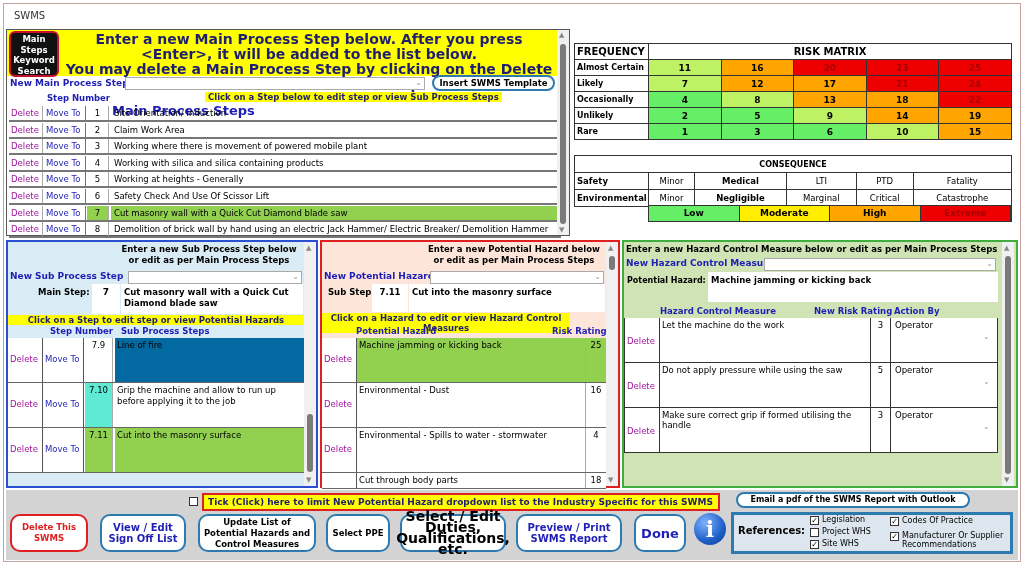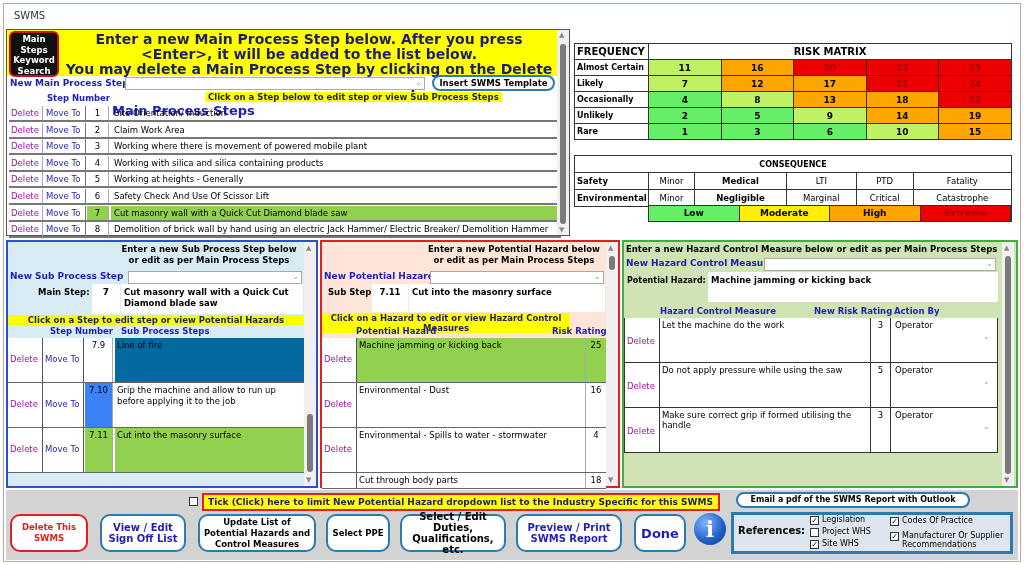--- a/index.html
+++ b/index.html
@@ -212,21 +212,21 @@
   <div id="srows">
       <div class="lrow" style="left: 0px; top: 96px; width: 296px; height: 45px;">
         <span style="left:2px;top:16px;color:#a0189e">Delete</span>
     <span style="left:34px;top:0;width:42px;height:44px;border-left:1px solid #555;border-right:1px solid #555;padding-top:16px;padding-left:2px;color:#1f1fb5">Move To</span>
     <span style="left:77px;top:0;width:28px;height:44px;background:#fff;text-align:center;padding-top:2px;border-right:1px solid #aaa">7.9</span>
     <span style="left:107px;top:0;width:189px;height:44px;background:#0369a1;padding:2px;line-height:11px">Line of fire</span>
       </div>
       <div class="lrow" style="left: 0px; top: 141px; width: 296px; height: 45px;">
         <span style="left:2px;top:16px;color:#a0189e">Delete</span>
     <span style="left:34px;top:0;width:42px;height:44px;border-left:1px solid #555;border-right:1px solid #555;padding-top:16px;padding-left:2px;color:#1f1fb5">Move To</span>
-    <span style="left:77px;top:0;width:28px;height:44px;background:#3b82f6;text-align:center;padding-top:2px;border-right:1px solid #aaa">7.10</span>
+    <span style="left:77px;top:0;width:28px;height:44px;background:#5eead4;text-align:center;padding-top:2px;border-right:1px solid #aaa">7.10</span>
     <span style="left:107px;top:0;width:189px;height:44px;background:#fff;padding:2px;line-height:11px">Grip the machine and allow to run up before applying it to the job</span>
       </div>
       <div class="lrow" style="left: 0px; top: 186px; width: 296px; height: 45px;">
         <span style="left:2px;top:16px;color:#a0189e">Delete</span>
     <span style="left:34px;top:0;width:42px;height:44px;border-left:1px solid #555;border-right:1px solid #555;padding-top:16px;padding-left:2px;color:#1f1fb5">Move To</span>
     <span style="left:77px;top:0;width:28px;height:44px;background:#92d050;text-align:center;padding-top:2px;border-right:1px solid #aaa">7.11</span>
     <span style="left:107px;top:0;width:189px;height:44px;background:#92d050;padding:2px;line-height:11px">Cut into the masonry surface</span>
       </div>
     </div>
   <div class="sbar" style="left:296px;top:0;height:244px">
@@ -319,21 +319,21 @@
 
 <div class="abs" style="left:6px;top:490px;width:1012px;height:70px;background:#d3d3d3"></div>
 <div class="abs" style="left:189px;top:497px;width:9px;height:9px;border:1px solid #333;background:#fff"></div>
 <div class="abs b yellow" style="left:202px;top:493px;width:518px;height:18px;border:2px solid #e02020;font-size:9px;color:#1f1f6f;padding:2px 4px">Tick (Click) here to limit New Potential Hazard dropdown list to the Industry Specific for this SWMS</div>
 <div class="abs b" style="left:736px;top:492px;width:234px;height:16px;border:2px solid #2d7ab0;border-radius:8px;background:#fff;font-size:8px;text-align:center;line-height:12px">Email a pdf of the SWMS Report with Outlook</div>
 
 <div class="btn" style="left:10px;width:78px;border-color:#e02020;color:#e02020;font-size:8.5px">Delete This SWMS</div>
 <div class="btn" style="left:100px;width:86px;color:#1f1fb5;font-size:10px">View / Edit Sign Off List</div>
 <div class="btn" style="left:198px;width:118px;font-size:8.5px">Update List of Potential Hazards and Control Measures</div>
 <div class="btn" style="left:326px;width:64px;font-size:8.5px">Select  PPE</div>
-<div class="btn" style="left:400px;width:106px;font-size:10px">Select / Edit Duties, Qualifications, etc.</div>
+<div class="btn" style="left:400px;width:106px;font-size:14px">Select / Edit Duties, Qualifications, etc.</div>
 <div class="btn" style="left:516px;width:106px;color:#1f1fb5;font-size:10px">Preview / Print SWMS Report</div>
 <div class="btn" style="left:634px;width:52px;color:#1f1fb5;font-size:13px">Done</div>
 <div class="abs" style="left:694px;top:513px;width:32px;height:32px;border-radius:50%;background:radial-gradient(circle at 35% 30%,#7fb3ff,#1e5fc8 60%,#0d3c8c);color:#fff;font-family:'DejaVu Serif',serif;font-size:22px;font-weight:bold;text-align:center;line-height:32px">i</div>
 
 <div class="abs" style="left:731px;top:512px;width:282px;height:42px;border:3px solid #2d7ab0;background:#dde6ee">
   <div class="abs b" style="left:4px;top:10px;font-size:10px">References:</div>
   <div id="refs">
       <div style="position: absolute; left: 76px; top: 1px; font-size: 8px; display: flex; align-items: flex-start; line-height: 8.5px;">
         <span style="display:inline-block;width:9px;height:9px;border:1px solid #333;background:#fff;margin-right:3px;font-size:8px;line-height:8px;text-align:center">✓</span>
         <span style="">Legislation</span>

